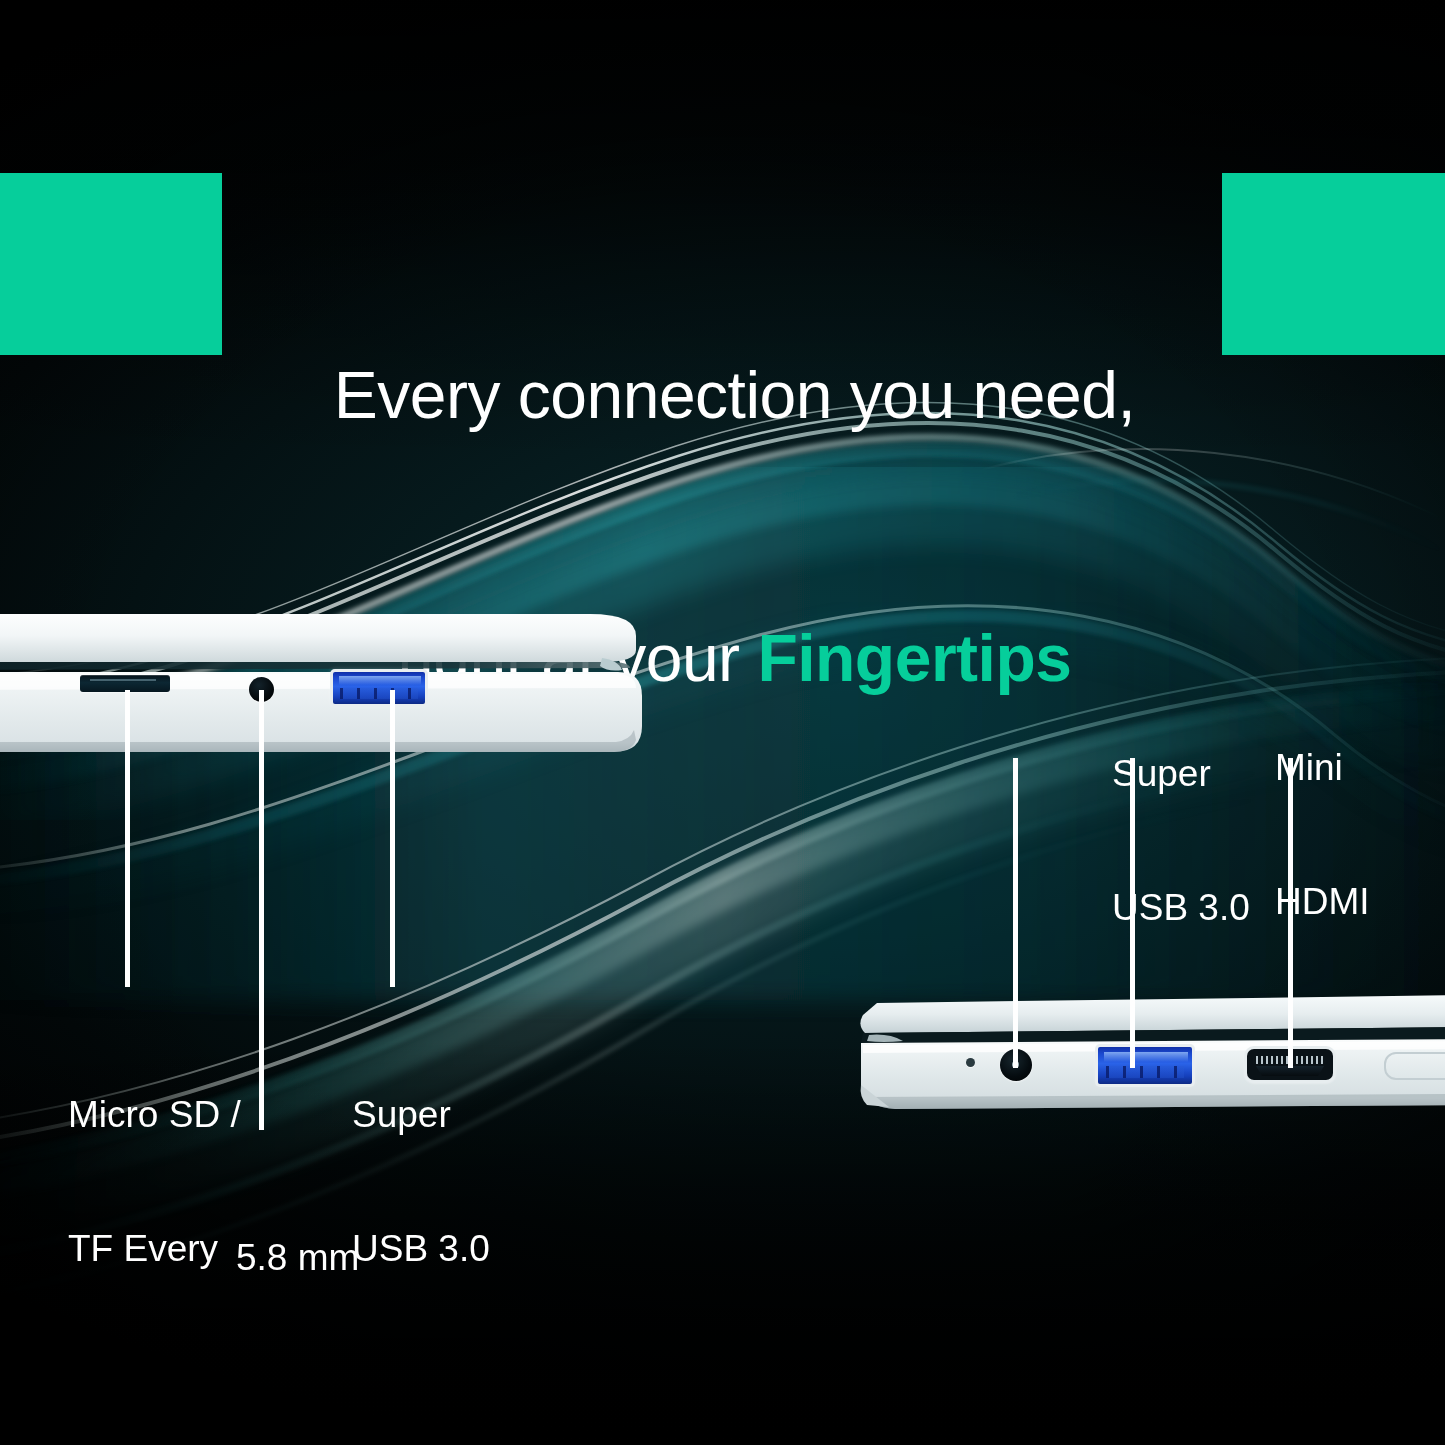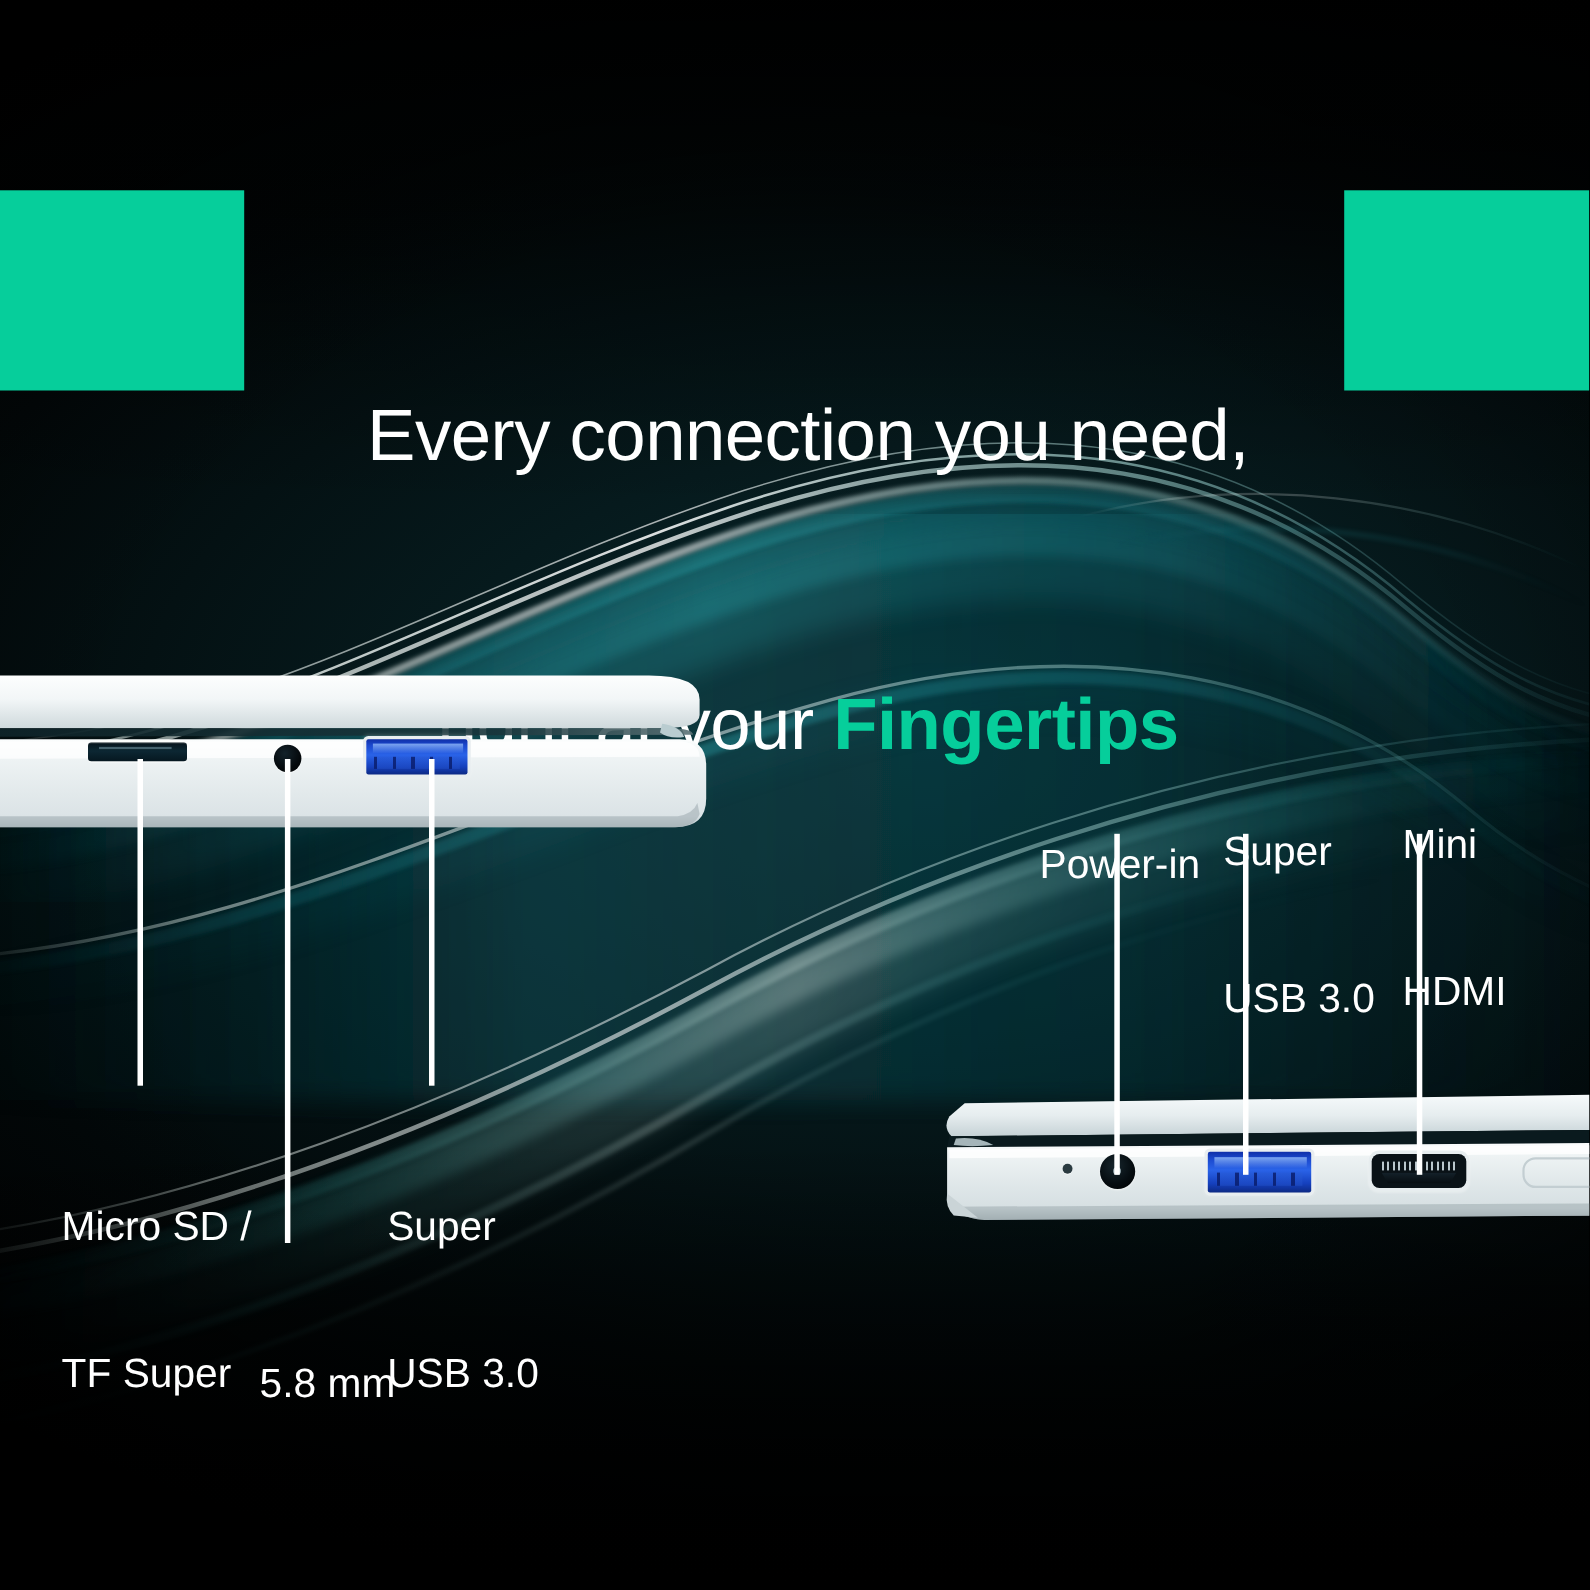--- a/index.html
+++ b/index.html
@@ -286,38 +286,35 @@
   </div>
 
   <div class="leader" style="left:125px;top:690px;height:297px;"></div>
   <div class="leader" style="left:259px;top:690px;height:440px;"></div>
   <div class="leader" style="left:390px;top:690px;height:297px;"></div>
 
   <div class="leader" style="left:1013px;top:758px;height:310px;"></div>
   <div class="leader" style="left:1130px;top:758px;height:310px;"></div>
   <div class="leader" style="left:1288px;top:758px;height:310px;"></div>
 
-  <div class="lbl" style="left: 56px; top: 1003px; color: rgb(255, 255, 255);">
+  <div class="lbl" style="left: 68px; top: 1003px; color: rgb(255, 255, 255);">
     <div>Micro SD /</div>
-    <div>TF Super</div>
+    <div>TF Every</div>
   </div>
 
   <div class="lbl" style="left: 236px; top: 1146px; color: rgb(255, 255, 255);">
     <div>5.8 mm</div>
     
   </div>
 
   <div class="lbl" style="left: 352px; top: 1003px; color: rgb(255, 255, 255);">
     <div>Super</div>
     <div>USB 3.0</div>
   </div>
 
-  <div class="lbl" style="left: 945px; top: 674px; color: rgb(255, 255, 255);">
-    <div>Power-in</div>
-  </div>
 
   <div class="lbl" style="left: 1112px; top: 662px; color: rgb(255, 255, 255);">
     <div>Super</div>
     <div>USB 3.0</div>
   </div>
 
   <div class="lbl" style="left: 1275px; top: 656px; color: rgb(255, 255, 255);">
     <div>Mini</div>
     <div>HDMI</div>
   </div>

